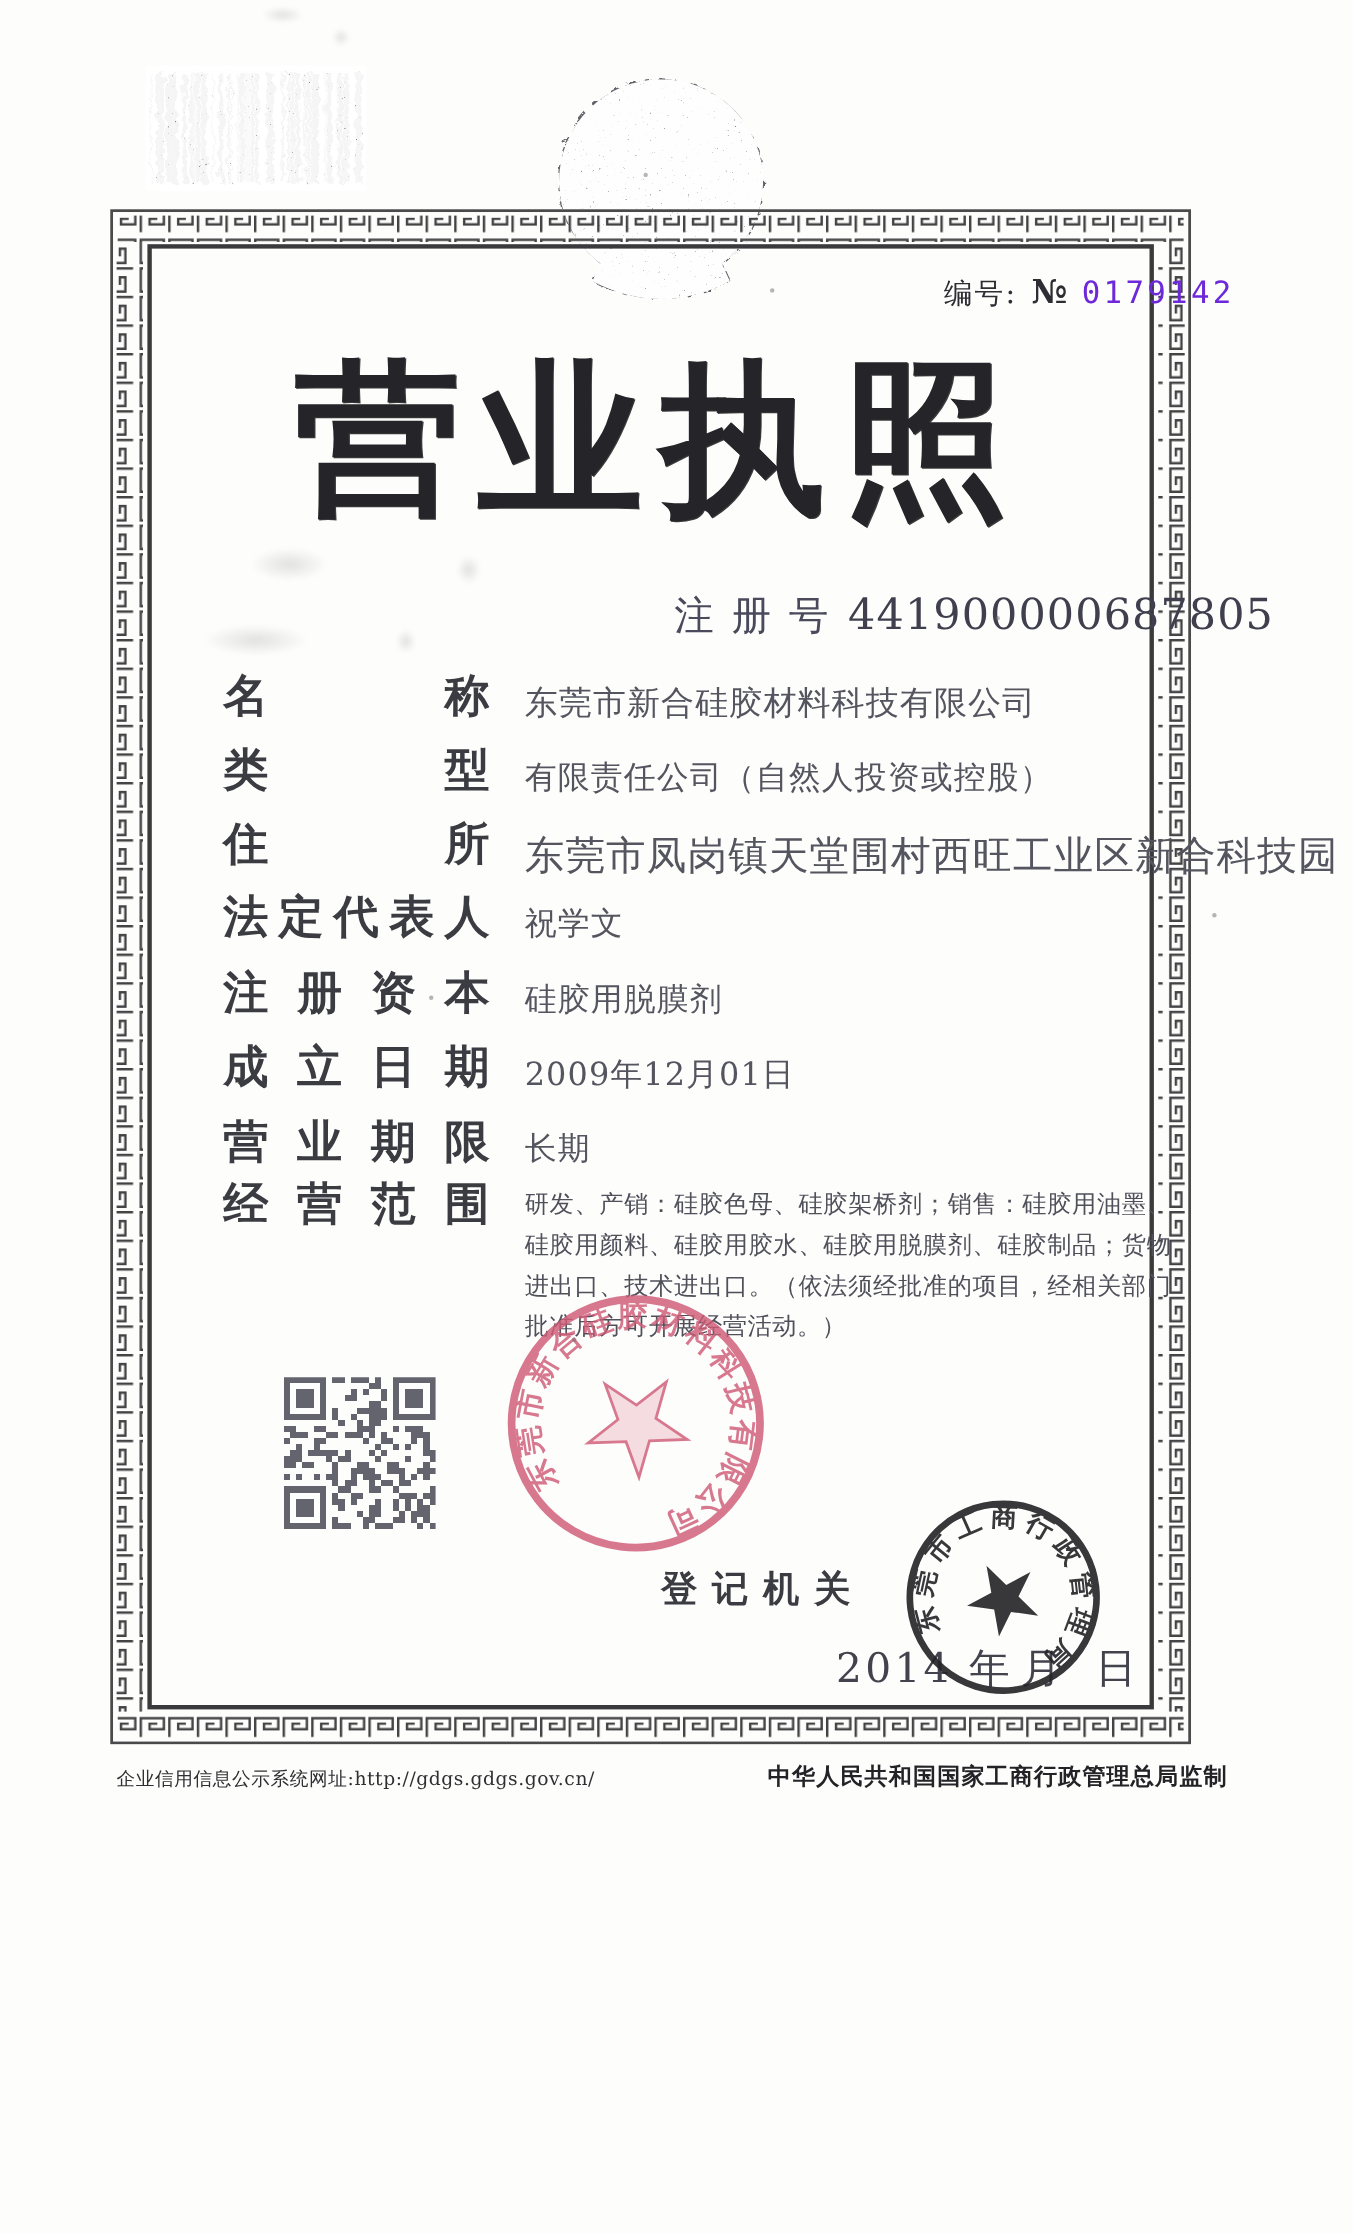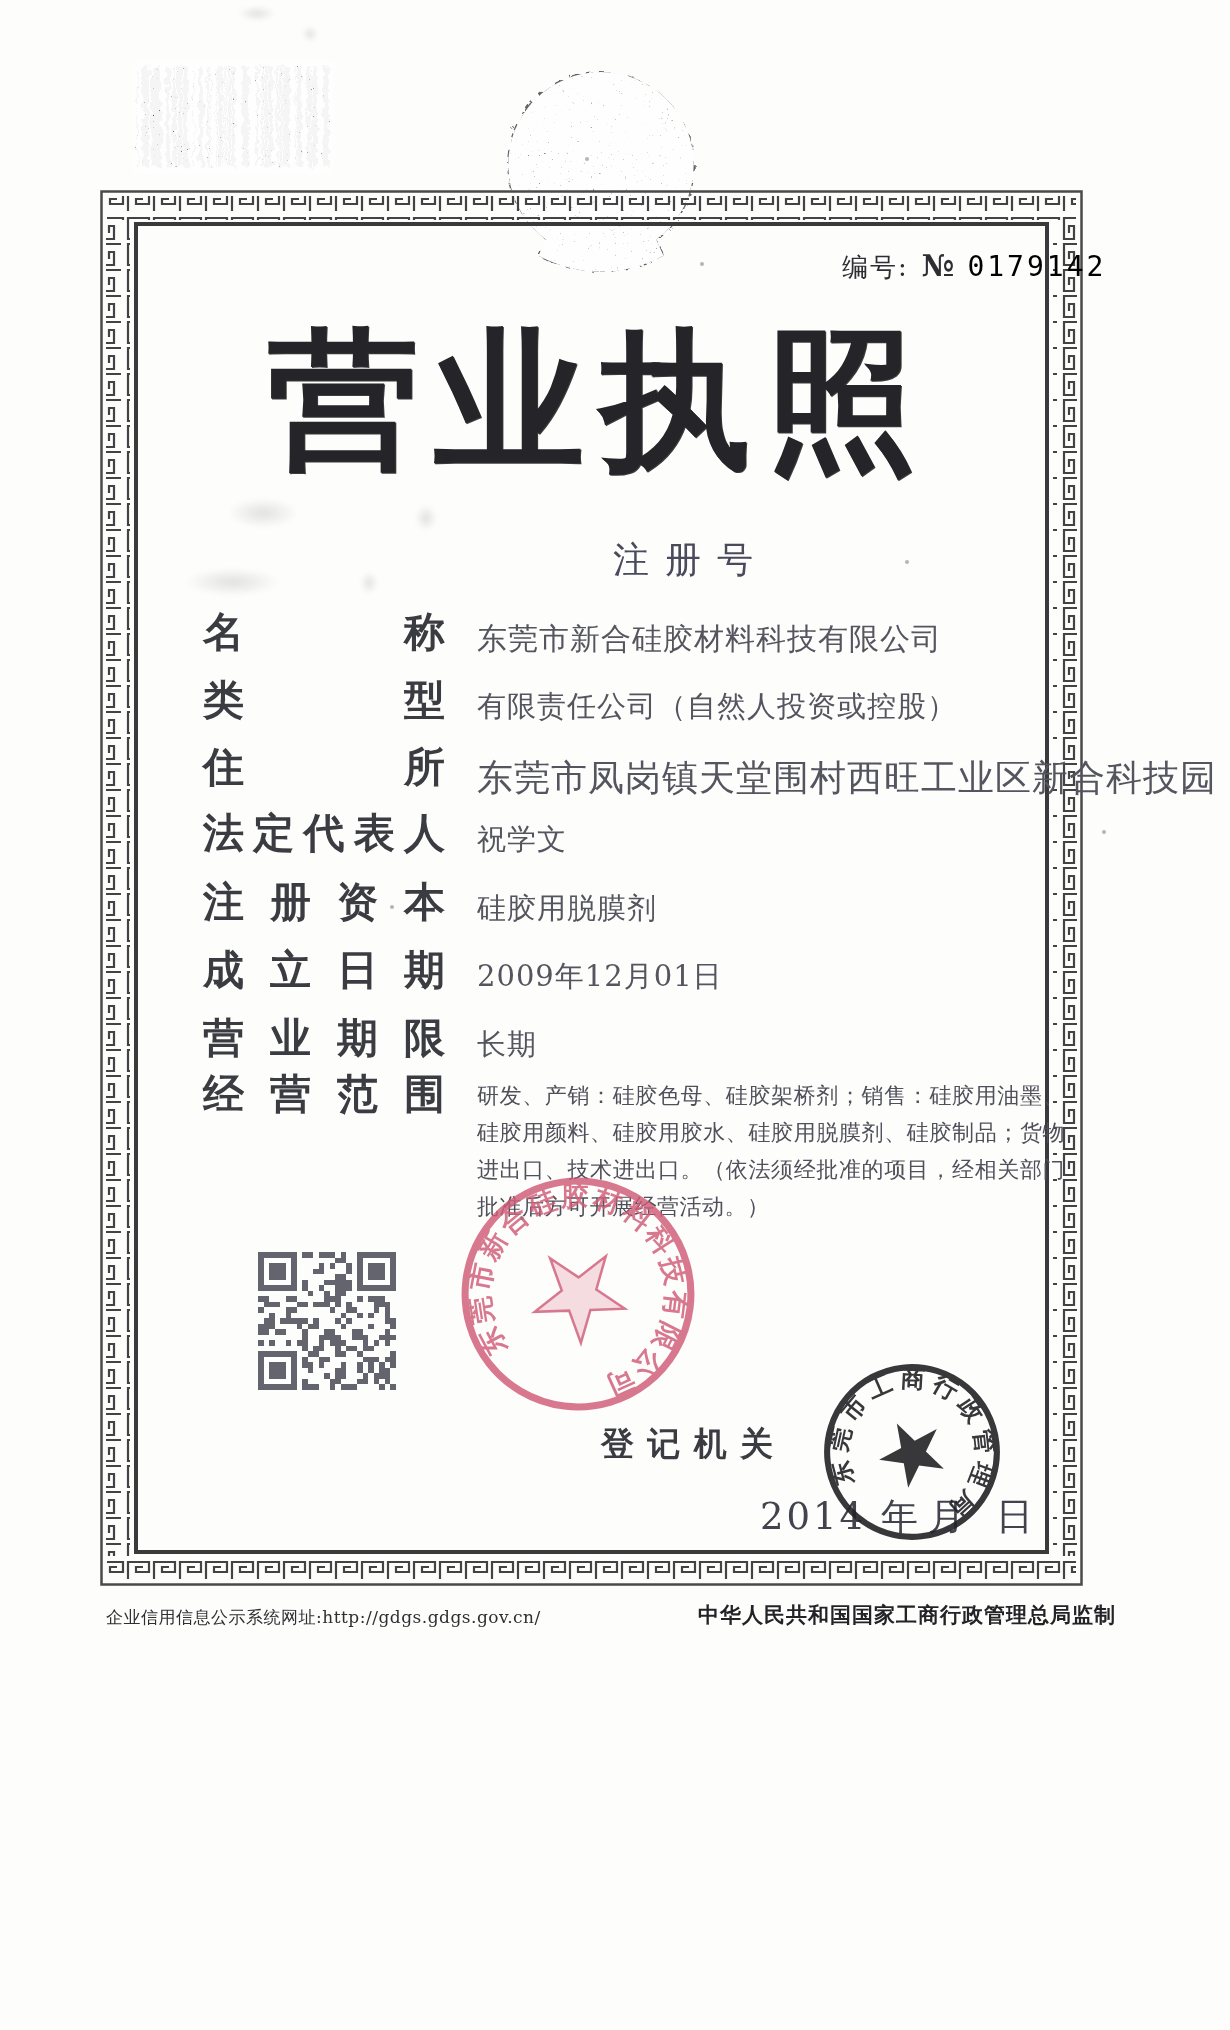--- a/index.html
+++ b/index.html
@@ -6,23 +6,23 @@
   .page{position:relative;width:1230px;height:2030px;margin:0 auto;background:#fdfdfc;overflow:hidden;
         font-family:"DejaVu Serif","Liberation Serif",serif;color:#3a3a41;}
   svg{display:block;}
   
   .barcode{position:absolute;left:133px;top:60px;width:200px;height:114px;}
   .emblem{position:absolute;left:490px;top:64px;width:222px;height:232px;opacity:.92;}
   
   .frame{position:absolute;left:100px;top:190px;width:983px;height:1396px;}
   
   .serial{position:absolute;left:842px;top:248px;display:flex;align-items:baseline;gap:13px;color:#2d2d33;}
-  .serial .lab{font-size:26px;letter-spacing:2px;}
+  .serial .lab{font-size:26px;letter-spacing:2px;margin-left:16px;}
   .serial .numero{font-size:30px;font-weight:700;}
-  .serial .num{font-size:28px;letter-spacing:3px;font-family:"DejaVu Sans Mono","Liberation Mono",monospace;color:#000000;}
+  .serial .num{font-size:28px;letter-spacing:3px;font-family:"DejaVu Sans Mono","Liberation Mono",monospace;color:#6d28d9;}
   
   .title{position:absolute;left:268px;top:318px;width:648px;display:flex;justify-content:space-between;
          font-family:"DejaVu Sans","Liberation Sans",sans-serif;font-weight:900;font-size:150px;line-height:1.1;
          color:#242429;text-shadow:1px 1px 0 #3c3c3c;}
   
   .regno{position:absolute;left:613px;top:536px;display:flex;align-items:baseline;}
   .regno .lab{width:140px;display:flex;justify-content:space-between;font-size:36px;color:#4a4a5c;}
   .regno .val{margin-left:18px;font-size:39px;letter-spacing:1px;color:#3f3f4e;}
   
   .row{position:absolute;left:0;width:1100px;}
@@ -162,20 +162,21 @@
     <span>执</span>
     <span>照</span>
   </div>
 
   <div class="regno">
     <span class="lab jchars">
         <span>注</span>
         <span>册</span>
         <span>号</span>
       </span>
+    <span class="val">441900000687805</span>
   </div>
 
   <div class="row" style="top:610px">
     <span class="lab jchars">
         <span>名</span>
         <span>称</span>
       </span>
     <span class="val big">东莞市新合硅胶材料科技有限公司</span>
   </div>
   <div class="row" style="top:678px">

